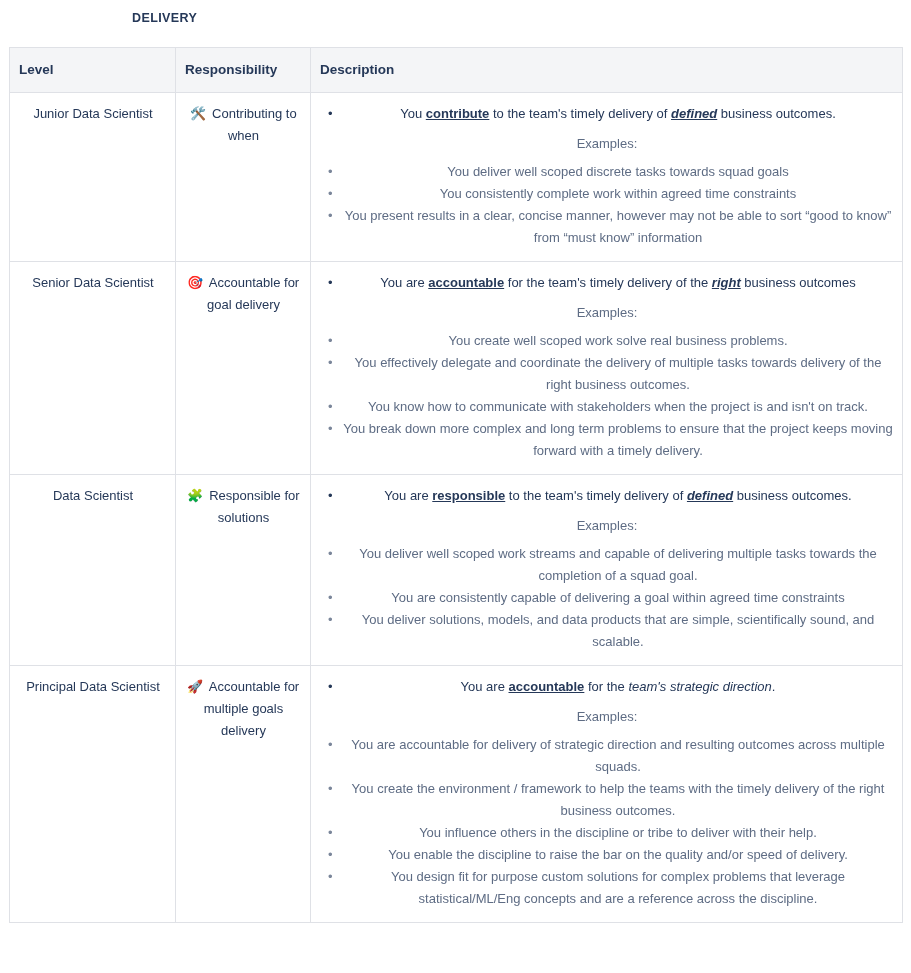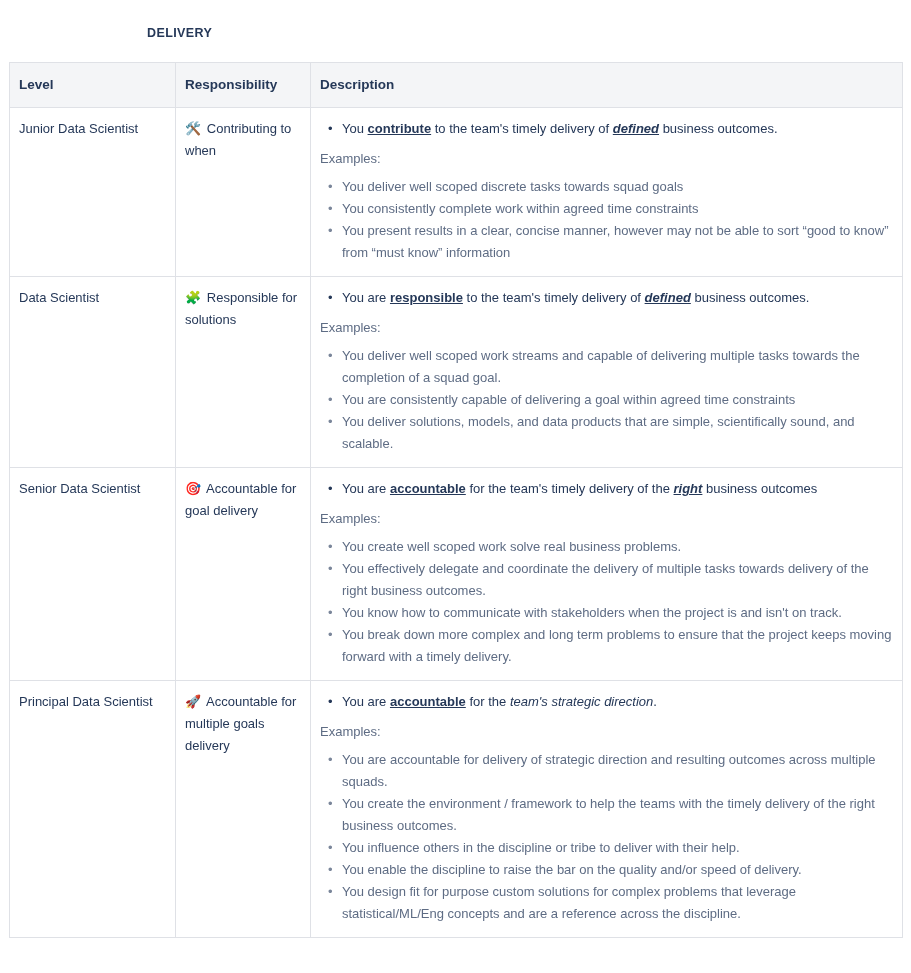--- a/index.html
+++ b/index.html
@@ -18,21 +18,21 @@
   }
 
   .page {
     position: relative;
     width: 911px;
     height: 973px;
     box-sizing: border-box;
   }
 
   .section-heading {
-    margin: 18px;
+    margin: 3px;
     padding: 7px 0 0 129px;
     font-size: 12.5px;
     font-weight: bold;
     letter-spacing: 0.4px;
     color: #253858;
     line-height: 16px;
   }
 
   .table-wrap {
     margin: 21px 9px 0 9px;
@@ -62,20 +62,21 @@
     line-height: 18px;
   }
 
   table.matrix td {
     border: 1px solid #dfe1e6;
     vertical-align: top;
     padding: 10px 8px 12px 9px;
     font-size: 13px;
     line-height: 22px;
     color: #253858;
+    text-align: center;
   }
 
   td.level-cell {
     color: #253858;
     font-size: 13px;
     line-height: 22px;
   }
 
   td.resp-cell {
     color: #253858;
@@ -173,47 +174,47 @@
               </ul>
               <div class="examples-label">Examples:</div>
               <ul class="examples">
                 <li>You deliver well scoped discrete tasks towards squad goals</li>
                 <li>You consistently complete work within agreed time constraints</li>
                 <li>You present results in a clear, concise manner, however may not be able to sort “good to know” from “must know” information</li>
               </ul>
             </td>
           </tr>
           <tr>
-            <td class="level-cell"><span>Data Scientist</span></td>
-            <td class="resp-cell"><span class="resp-emoji">🧩</span><span> Responsible for solutions</span></td>
-            <td class="desc-cell">
-              <ul class="lead-list">
-                <li><span>You are </span><b>responsible</b><span> to the team's timely delivery of </span><span class="u-em">defined</span><span> business outcomes.</span></li>
-              </ul>
-              <div class="examples-label">Examples:</div>
-              <ul class="examples">
-                <li>You deliver well scoped work streams and capable of delivering multiple tasks towards the completion of a squad goal.</li>
-                <li>You are consistently capable of delivering a goal within agreed time constraints</li>
-                <li>You deliver solutions, models, and data products that are simple, scientifically sound, and scalable.</li>
-              </ul>
-            </td>
-          </tr>
-          <tr>
             <td class="level-cell"><span>Senior Data Scientist</span></td>
             <td class="resp-cell"><span class="resp-emoji">🎯</span><span> Accountable for goal delivery</span></td>
             <td class="desc-cell">
               <ul class="lead-list">
                 <li><span>You are </span><b>accountable</b><span> for the team's timely delivery of the </span><span class="u-em">right</span><span> business outcomes</span></li>
               </ul>
               <div class="examples-label">Examples:</div>
               <ul class="examples">
                 <li>You create well scoped work solve real business problems.</li>
                 <li>You effectively delegate and coordinate the delivery of multiple tasks towards delivery of the right business outcomes.</li>
                 <li>You know how to communicate with stakeholders when the project is and isn't on track.</li>
                 <li>You break down more complex and long term problems to ensure that the project keeps moving forward with a timely delivery.</li>
+              </ul>
+            </td>
+          </tr>
+          <tr>
+            <td class="level-cell"><span>Data Scientist</span></td>
+            <td class="resp-cell"><span class="resp-emoji">🧩</span><span> Responsible for solutions</span></td>
+            <td class="desc-cell">
+              <ul class="lead-list">
+                <li><span>You are </span><b>responsible</b><span> to the team's timely delivery of </span><span class="u-em">defined</span><span> business outcomes.</span></li>
+              </ul>
+              <div class="examples-label">Examples:</div>
+              <ul class="examples">
+                <li>You deliver well scoped work streams and capable of delivering multiple tasks towards the completion of a squad goal.</li>
+                <li>You are consistently capable of delivering a goal within agreed time constraints</li>
+                <li>You deliver solutions, models, and data products that are simple, scientifically sound, and scalable.</li>
               </ul>
             </td>
           </tr>
           <tr>
             <td class="level-cell"><span>Principal Data Scientist</span></td>
             <td class="resp-cell"><span class="resp-emoji">🚀</span><span> Accountable for multiple goals delivery</span></td>
             <td class="desc-cell">
               <ul class="lead-list">
                 <li><span>You are </span><b>accountable</b><span> for the</span><span class="u-em-light"> team's strategic direction</span><span>.</span></li>
               </ul>

